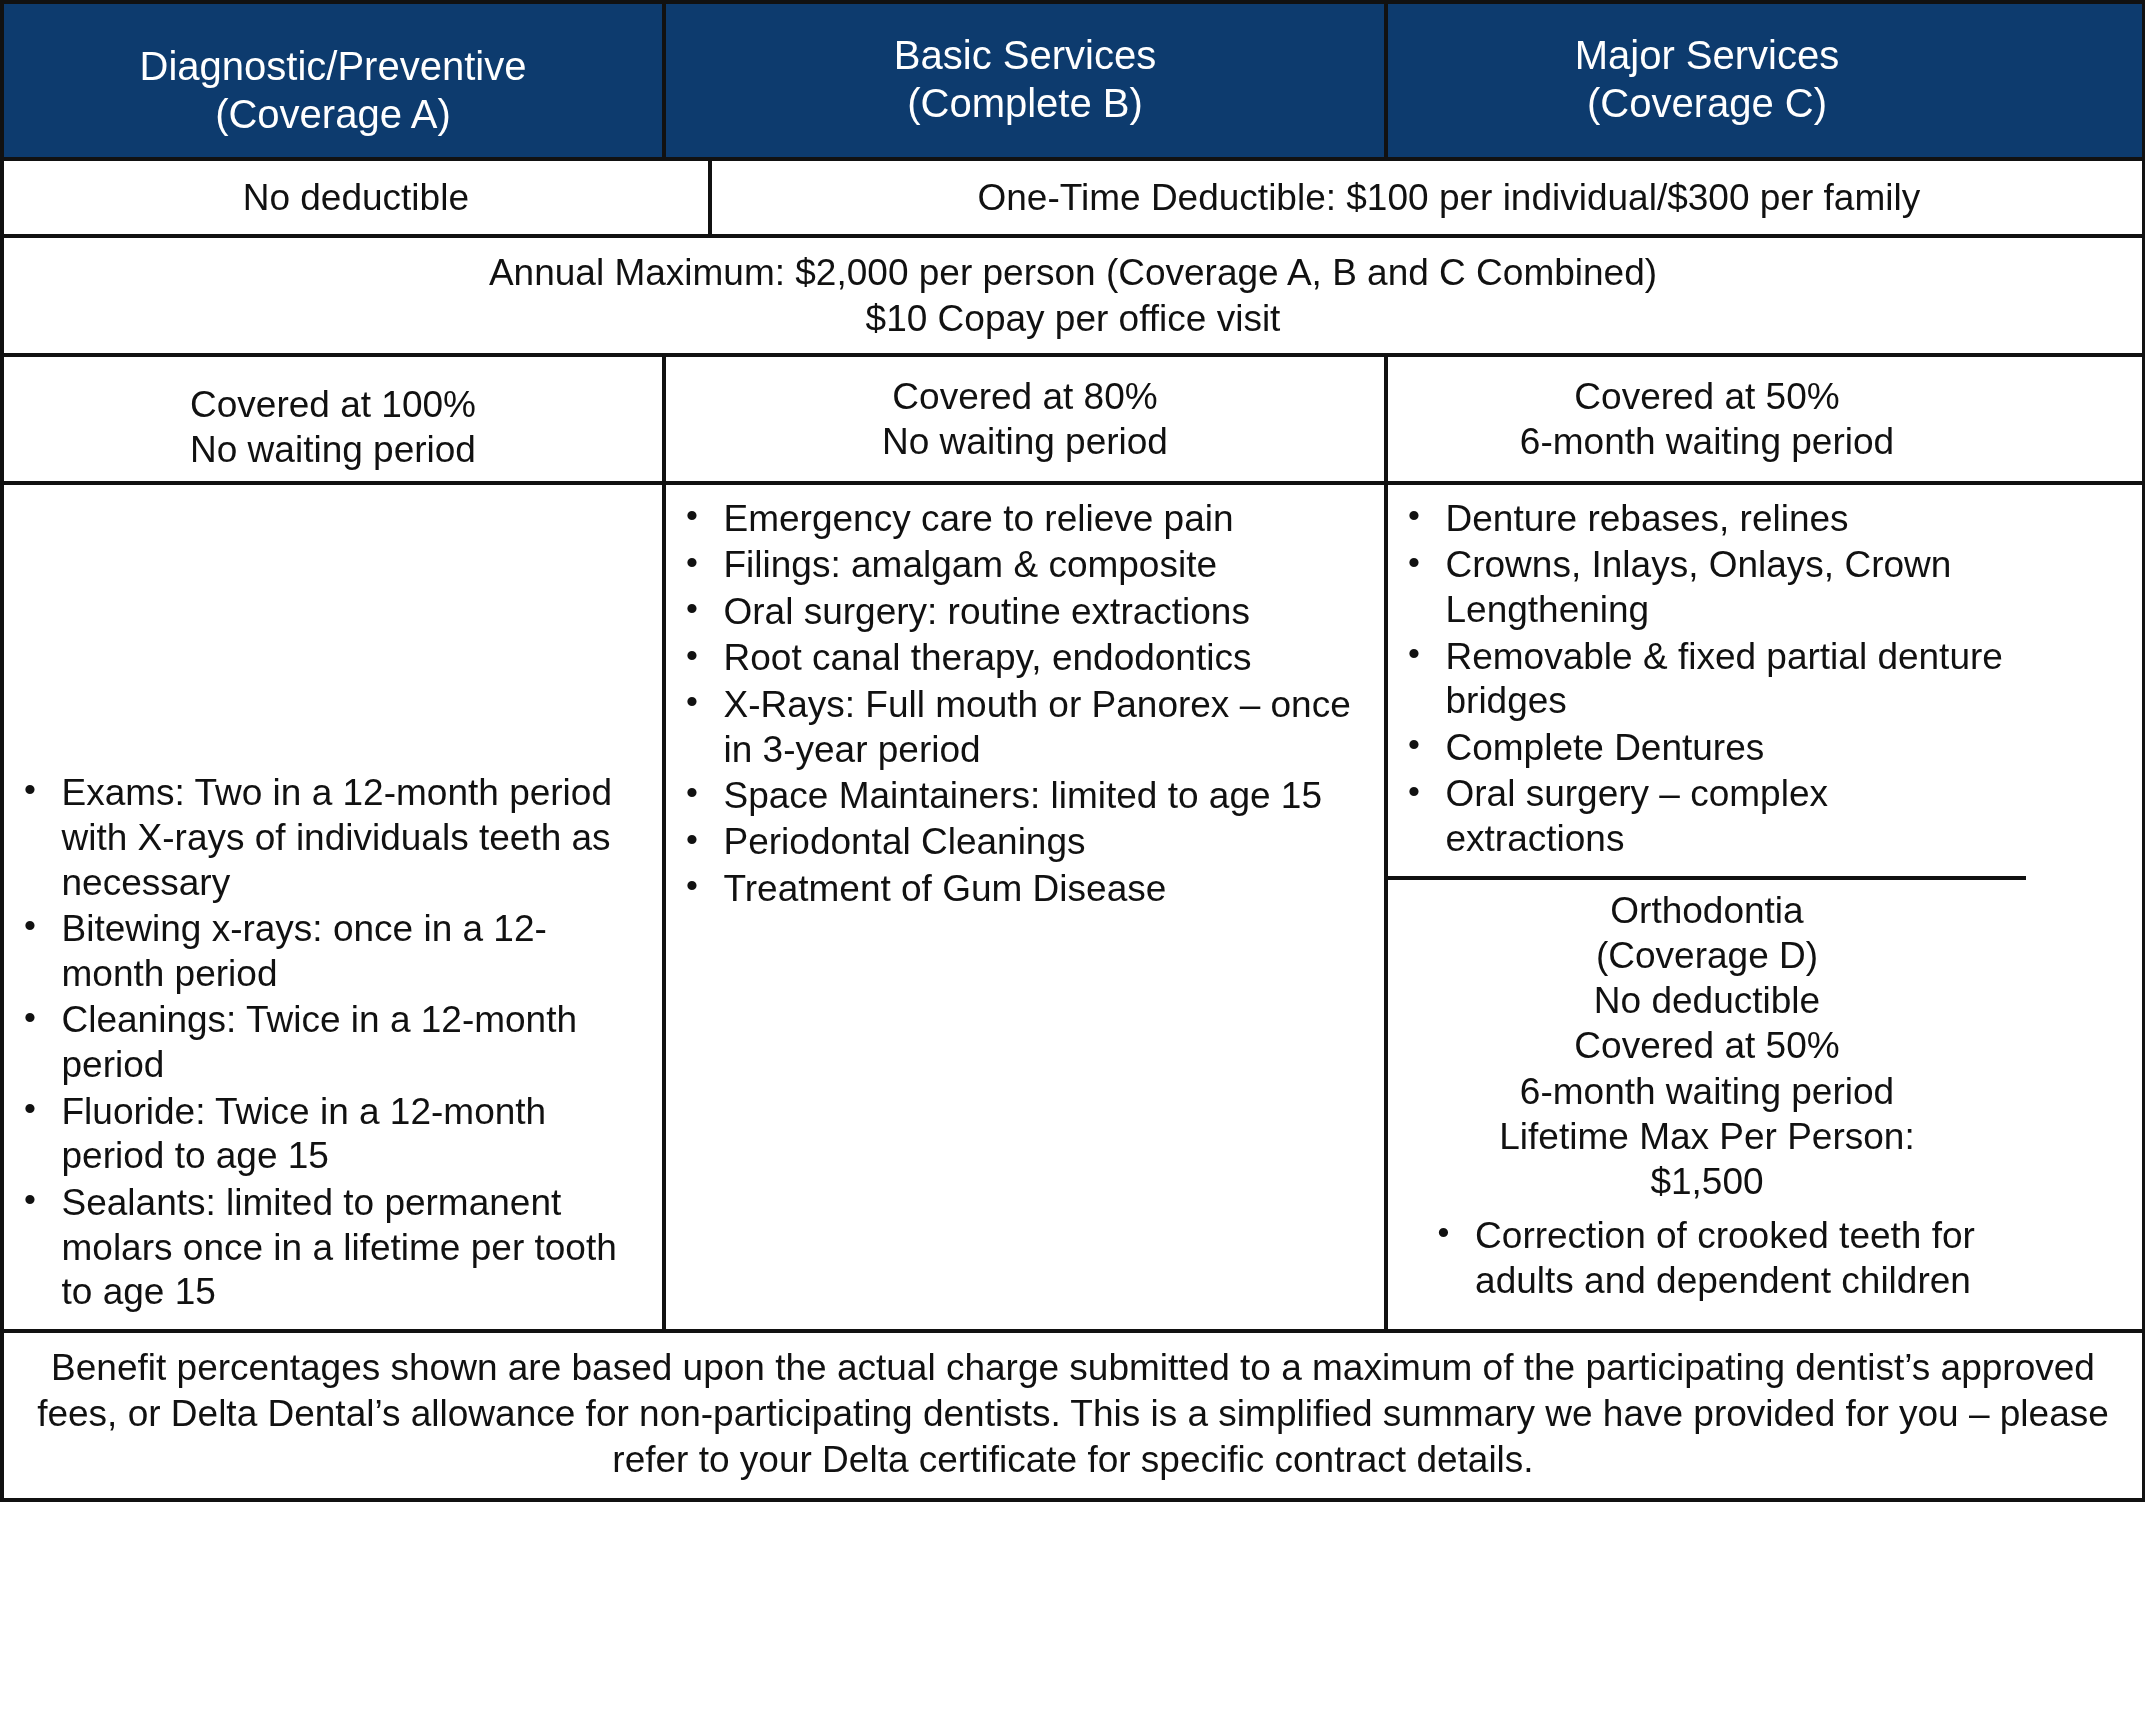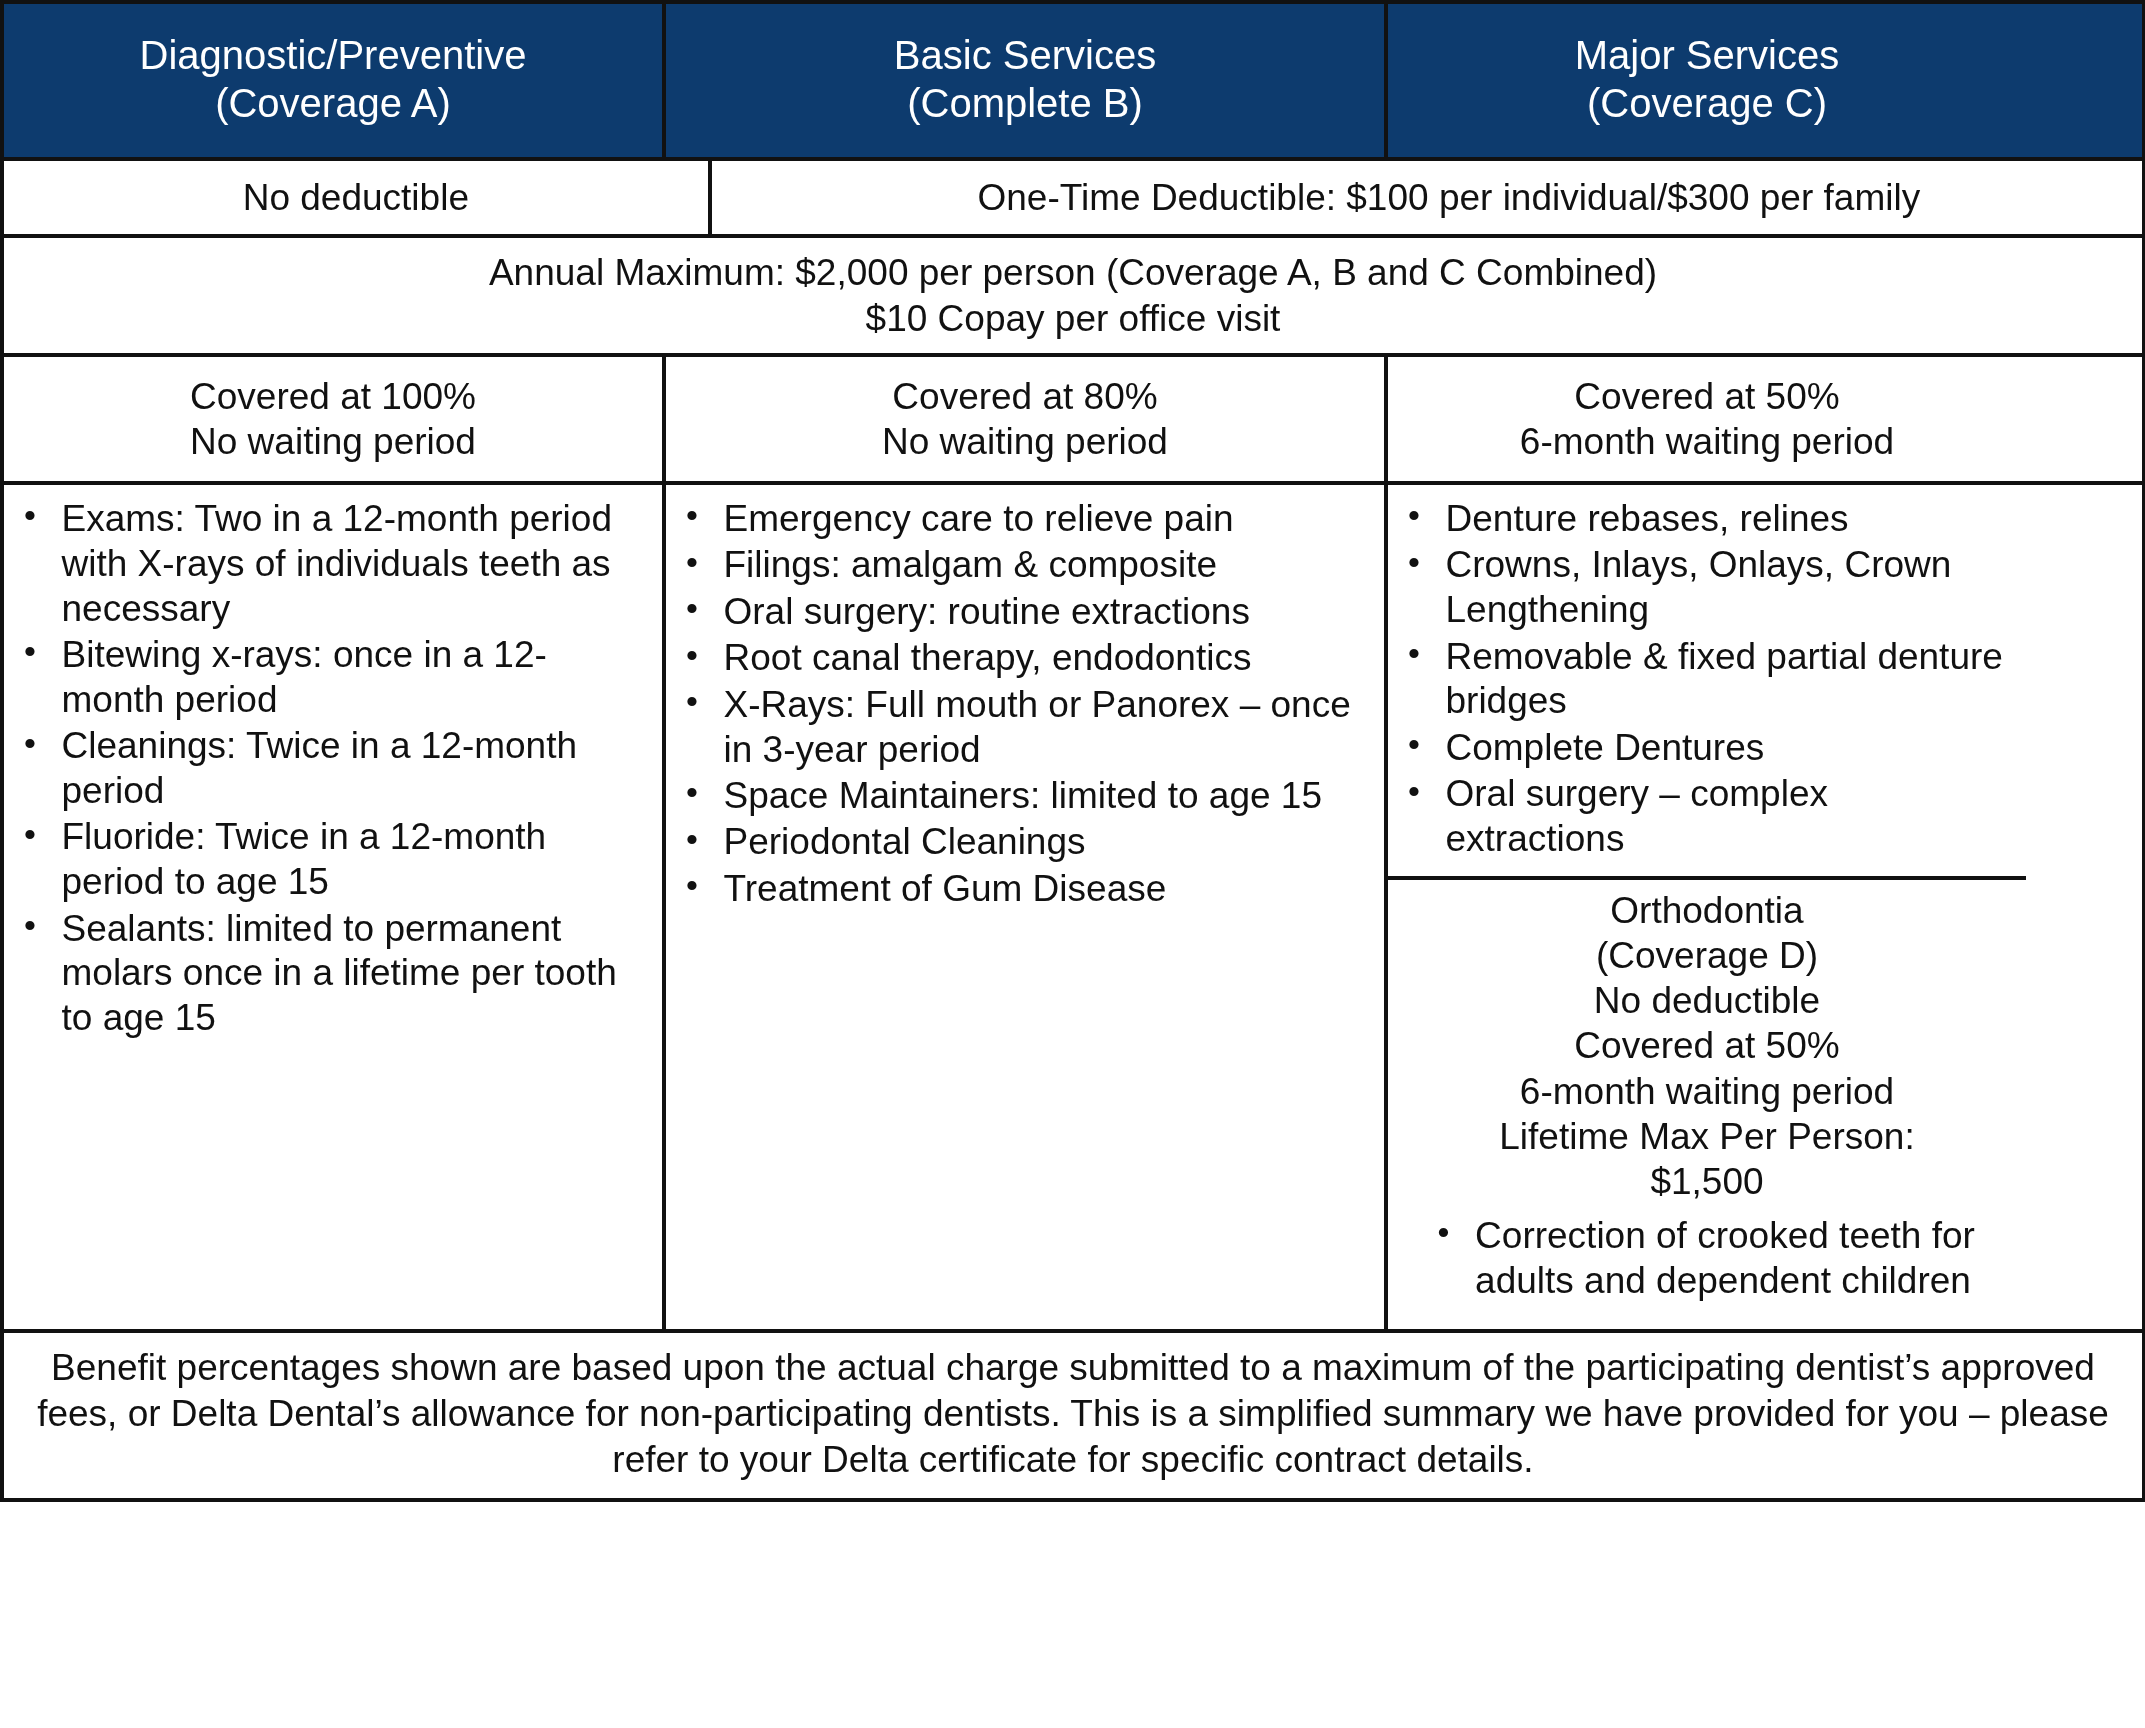--- a/index.html
+++ b/index.html
@@ -51,21 +51,21 @@
     background: #0d3b6e;
     border-bottom: 4.3px solid #111111;
   }
   .row-header .cell {
     color: #ffffff;
     font-size: 40px;
     line-height: 1.2;
     padding: 15.3px 12px 19px;
     min-height: 153px;
   }
-  .col-a { width: 662px; border-right: 4.3px solid #111111; }
+  .col-a { width: 662px; border-right: 4.3px solid #111111; justify-content: flex-end; }
   .col-b { width: 722px; border-right: 4.3px solid #111111; }
   .col-c { width: 638px; }
 
   
   .row-deduct {
     border-bottom: 4.3px solid #111111;
     min-height: 77px;
   }
   .row-deduct .cell-left {
     width: 722px;

